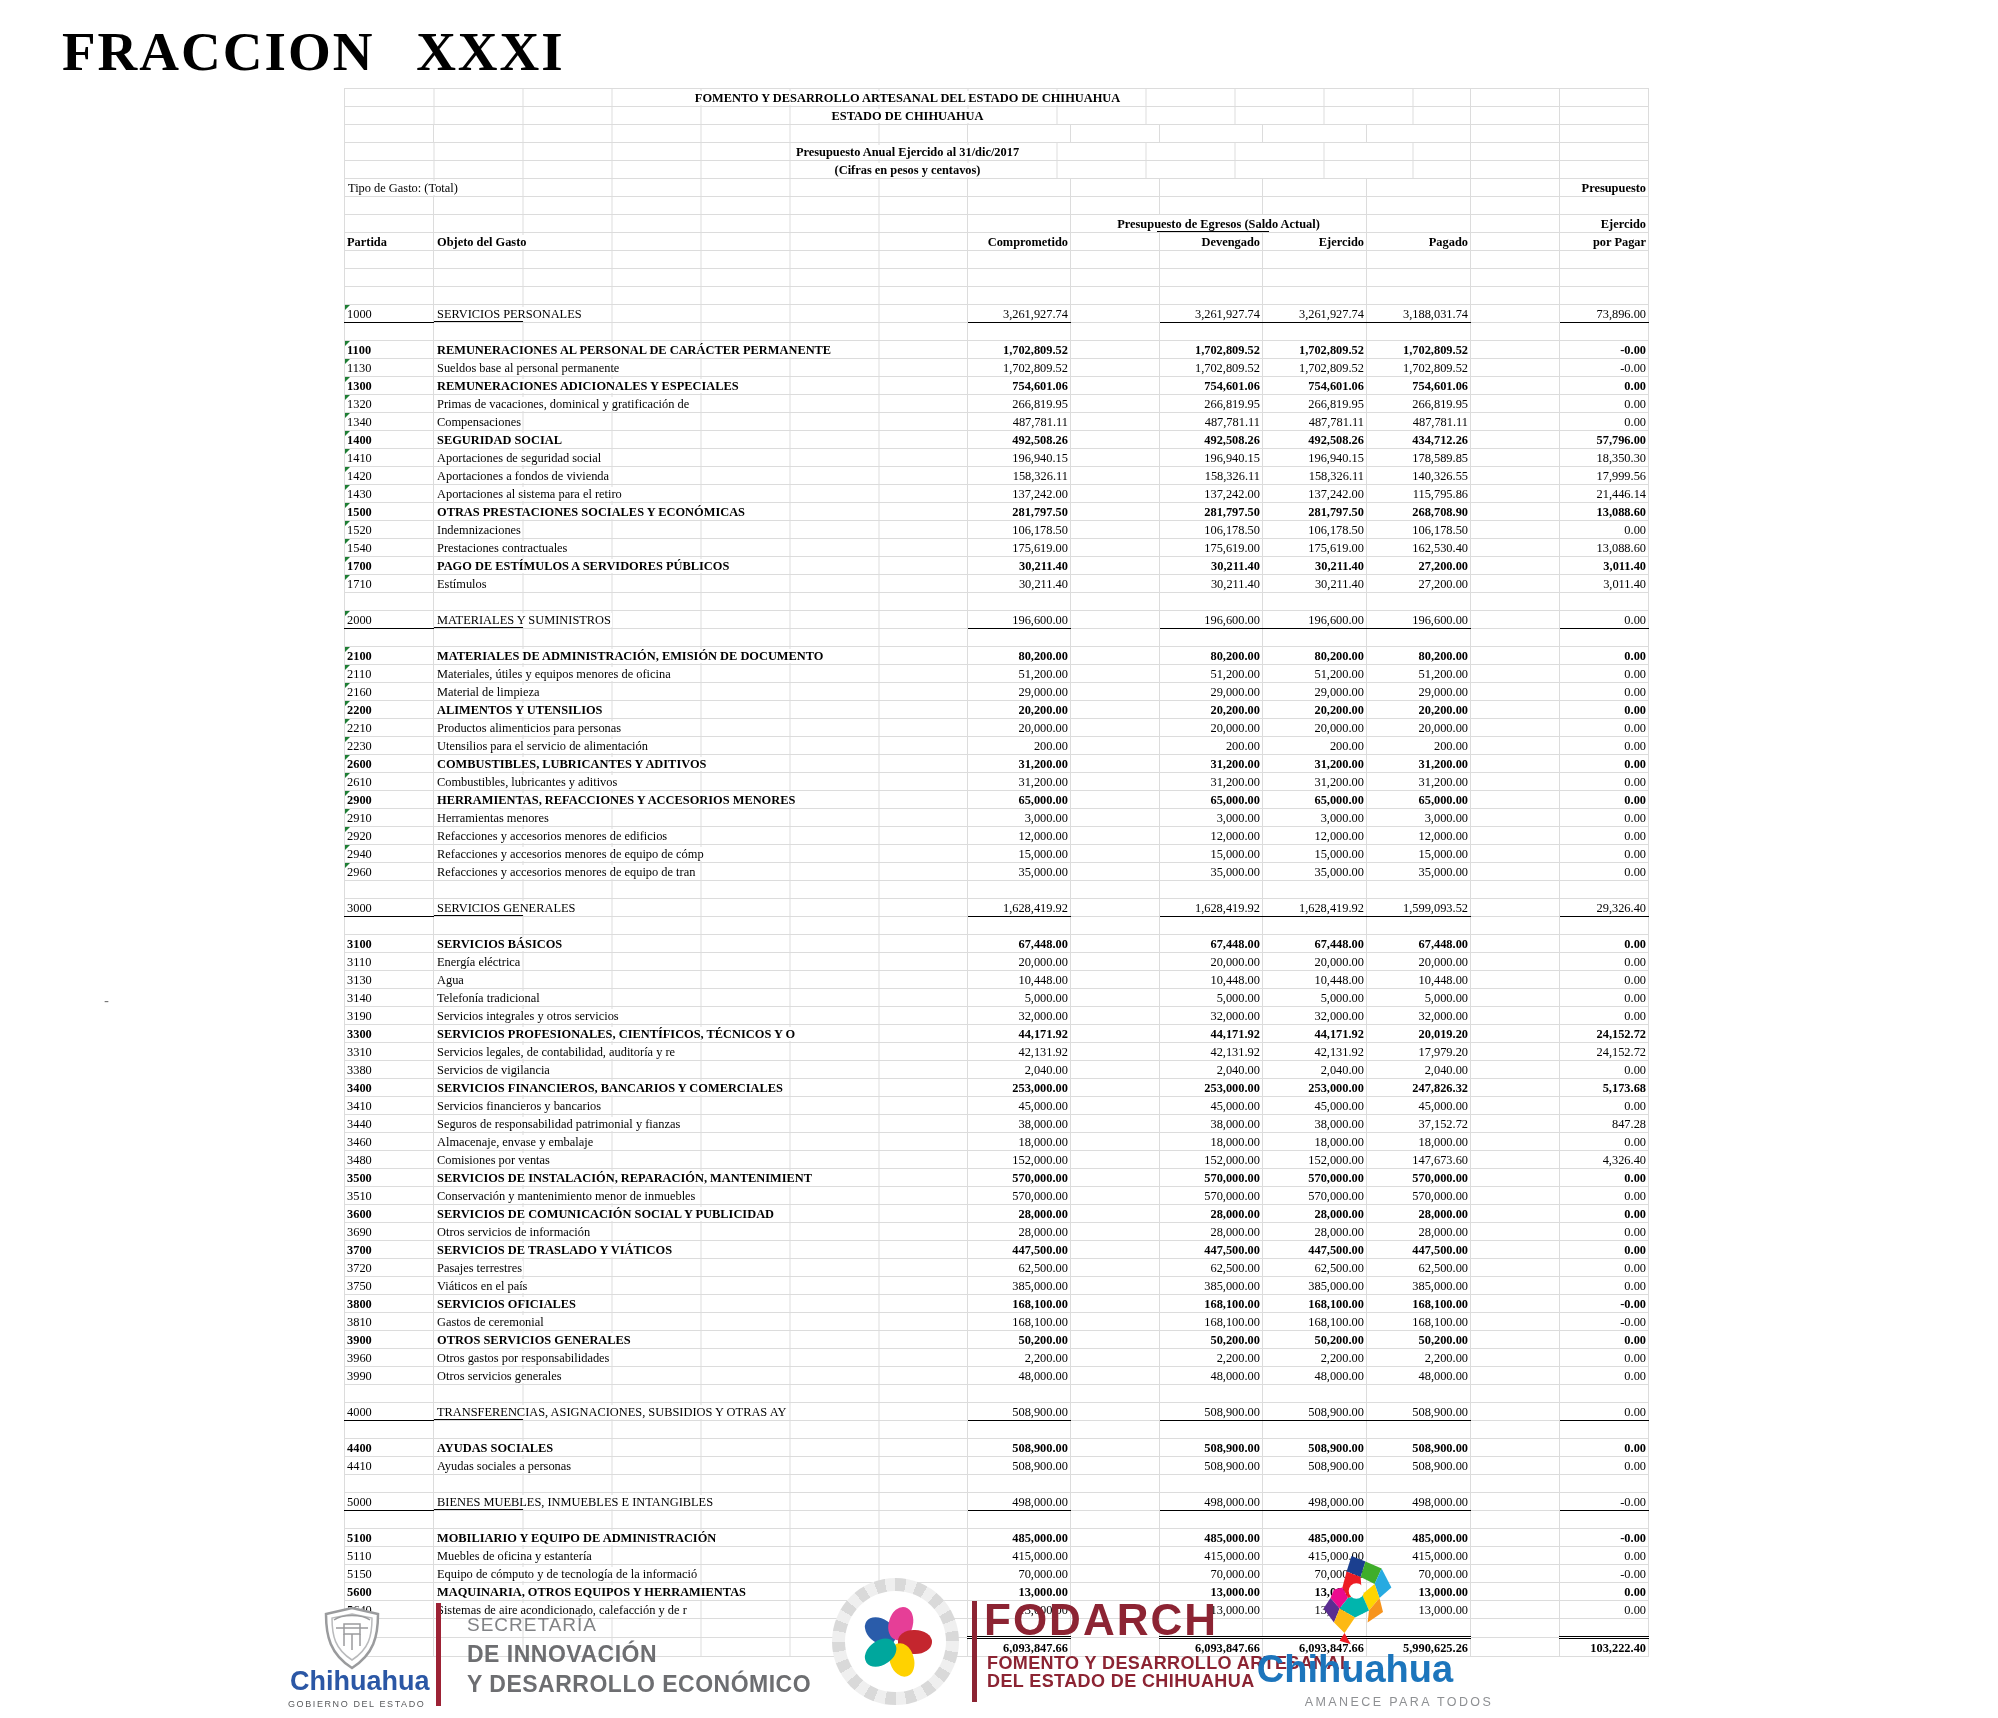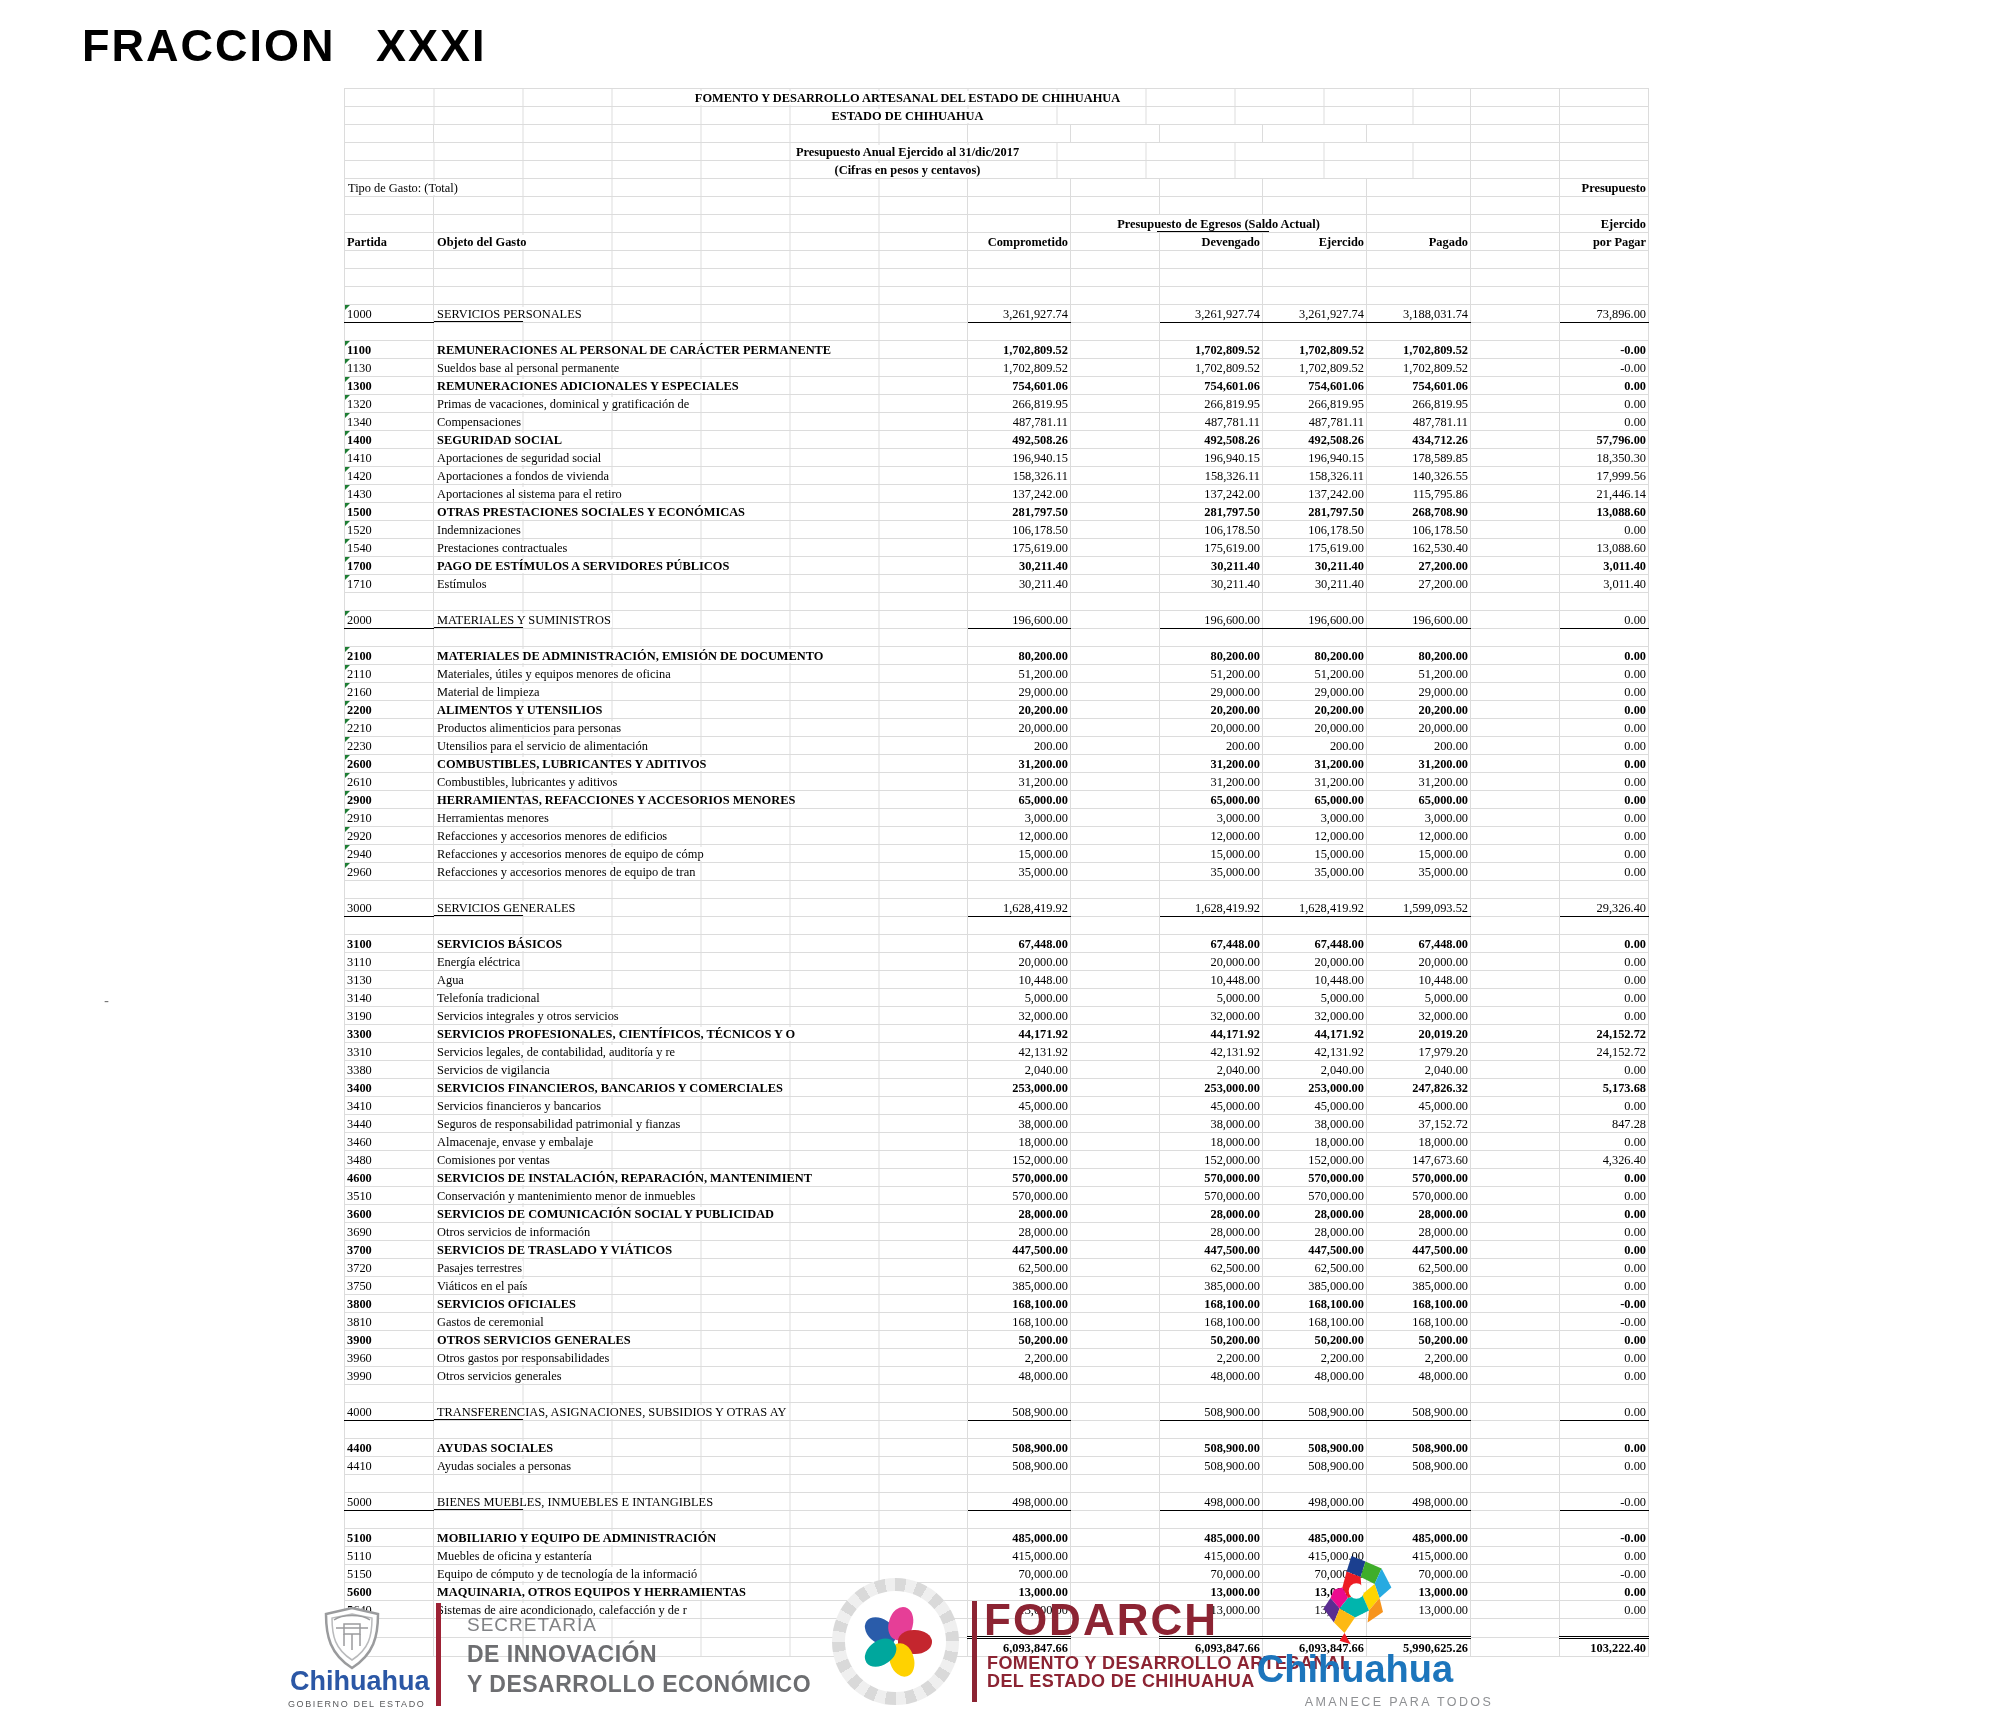--- a/index.html
+++ b/index.html
@@ -1,22 +1,22 @@
 <!DOCTYPE html>
 <html style="--grid: #dcdcdc; --green-flag: #1e7e34; --maroon: #8c2433; --gov-red: #9d2235; --gov-blue: #2b57a5; --state-blue: #1c75bc; --gray-text: #6d6e71; --light-gray-text: #808285;"><head>
 <meta charset="utf-8">
 <style>
   html,body{margin:0;padding:0;background:#fff;}
   body{width:1998px;height:1718px;position:relative;overflow:hidden;
        font-family:"Liberation Serif","DejaVu Serif",serif;color:#000;}
 
   
   .fraccion{position:absolute;left:62px;top:20px;
-    font-family:Liberation Sans, sans-serif;
-    font-weight:bold;font-size:45px;letter-spacing:2px;word-spacing:26px;color:#000;margin-left:20px;}
+    font-family:Liberation Serif, serif;
+    font-weight:bold;font-size:55px;letter-spacing:2px;word-spacing:26px;color:#000;}
 
   .stray{position:absolute;left:104px;top:992px;color:#777;font-size:15px;
     font-family:"Liberation Sans",sans-serif;}
 
   
   #sheet{position:absolute;left:344px;top:88px;}
   table{border-collapse:collapse;table-layout:fixed;width:1304px;}
   td{border:1px solid var(--grid);height:17px;padding:0 2px;
      font-size:12.4px;line-height:14px;white-space:nowrap;overflow:hidden;
      vertical-align:middle;}
@@ -727,21 +727,21 @@
           <td class="obj"><span class="lbl">Comisiones por ventas</span></td>
           <td class="num">152,000.00</td>
           <td class="sp"></td>
           <td class="num">152,000.00</td>
           <td class="num">152,000.00</td>
           <td class="num">147,673.60</td>
           <td class="sp"></td>
           <td class="pp">4,326.40</td>
         </tr>
         <tr class="cat">
-          <td class="p">4600</td>
+          <td class="p">3500</td>
           <td class="obj"><span class="lbl">SERVICIOS DE INSTALACIÓN, REPARACIÓN, MANTENIMIENT</span></td>
           <td class="num">570,000.00</td>
           <td class="sp"></td>
           <td class="num">570,000.00</td>
           <td class="num">570,000.00</td>
           <td class="num">570,000.00</td>
           <td class="sp"></td>
           <td class="pp">0.00</td>
         </tr>
         <tr class="det">

